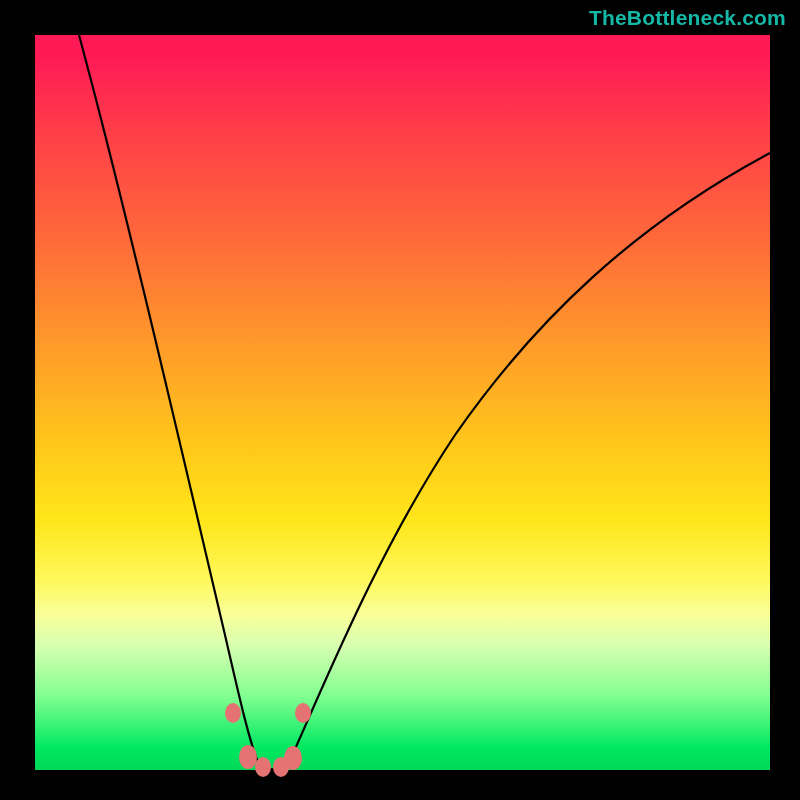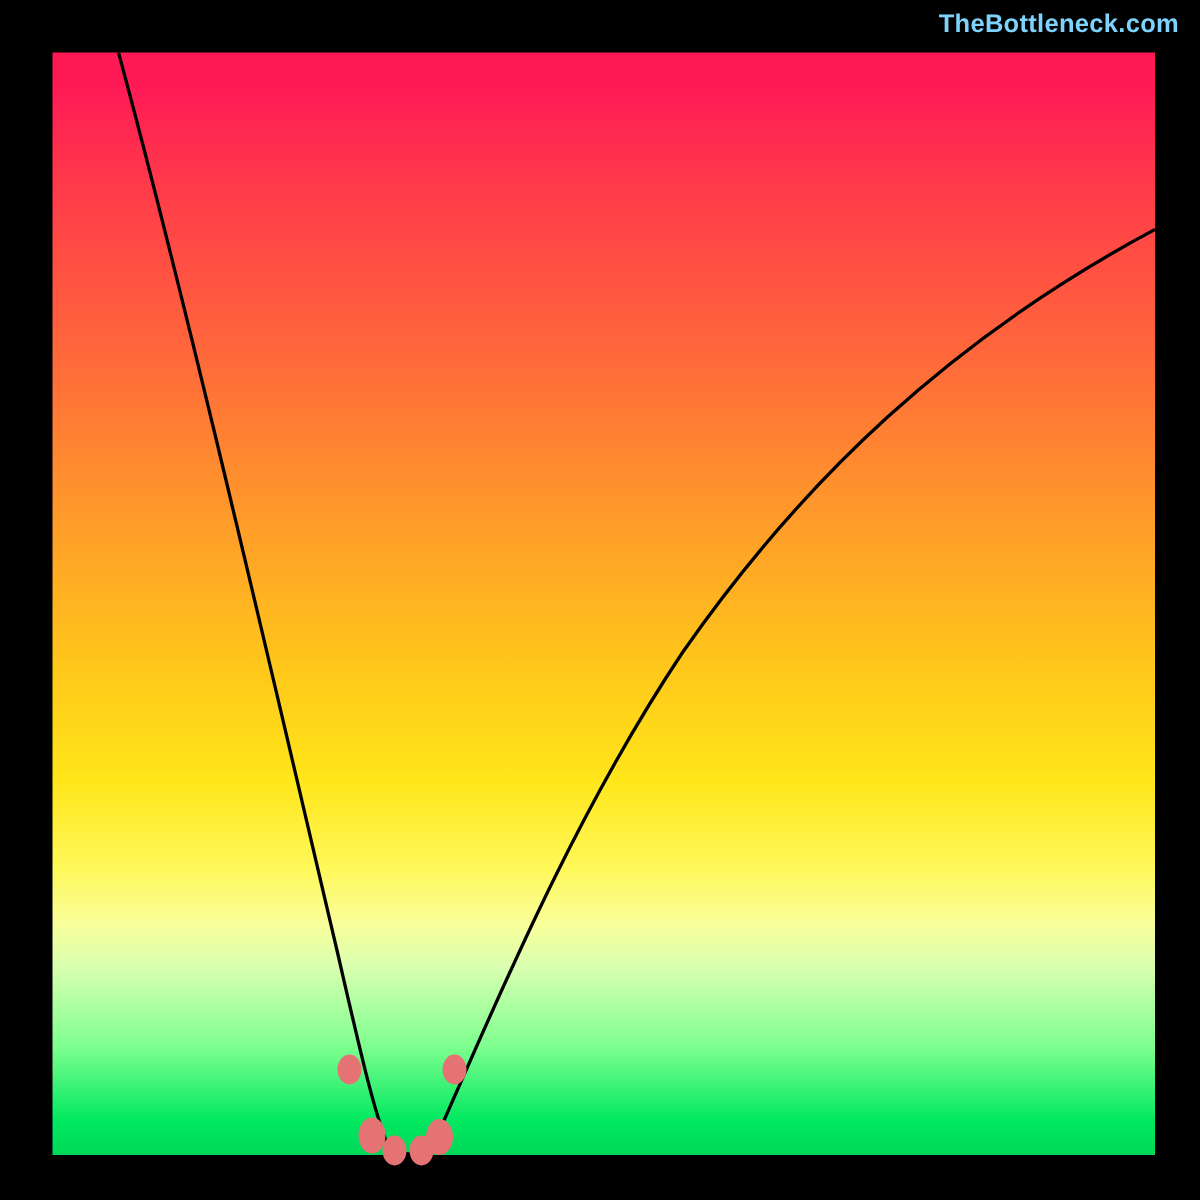--- a/index.html
+++ b/index.html
@@ -39,23 +39,23 @@
       #80ff90 90%,
       #00e860 97%,
       #00d858 100%
     );
   }
   .watermark {
     position: absolute;
     top: 6px;
     right: 14px;
     font-family: Arial, Helvetica, sans-serif;
-    font-size: 17px;
+    font-size: 21px;
     font-weight: 600;
-    color: #7dd3fc;
+    color: #14b8a6;
     letter-spacing: 0.2px;
     z-index: 20;
     margin-left: 47px;
   }
   svg.curve {
     position: absolute;
     left: 0;
     top: 0;
     width: 735px;
     height: 735px;

